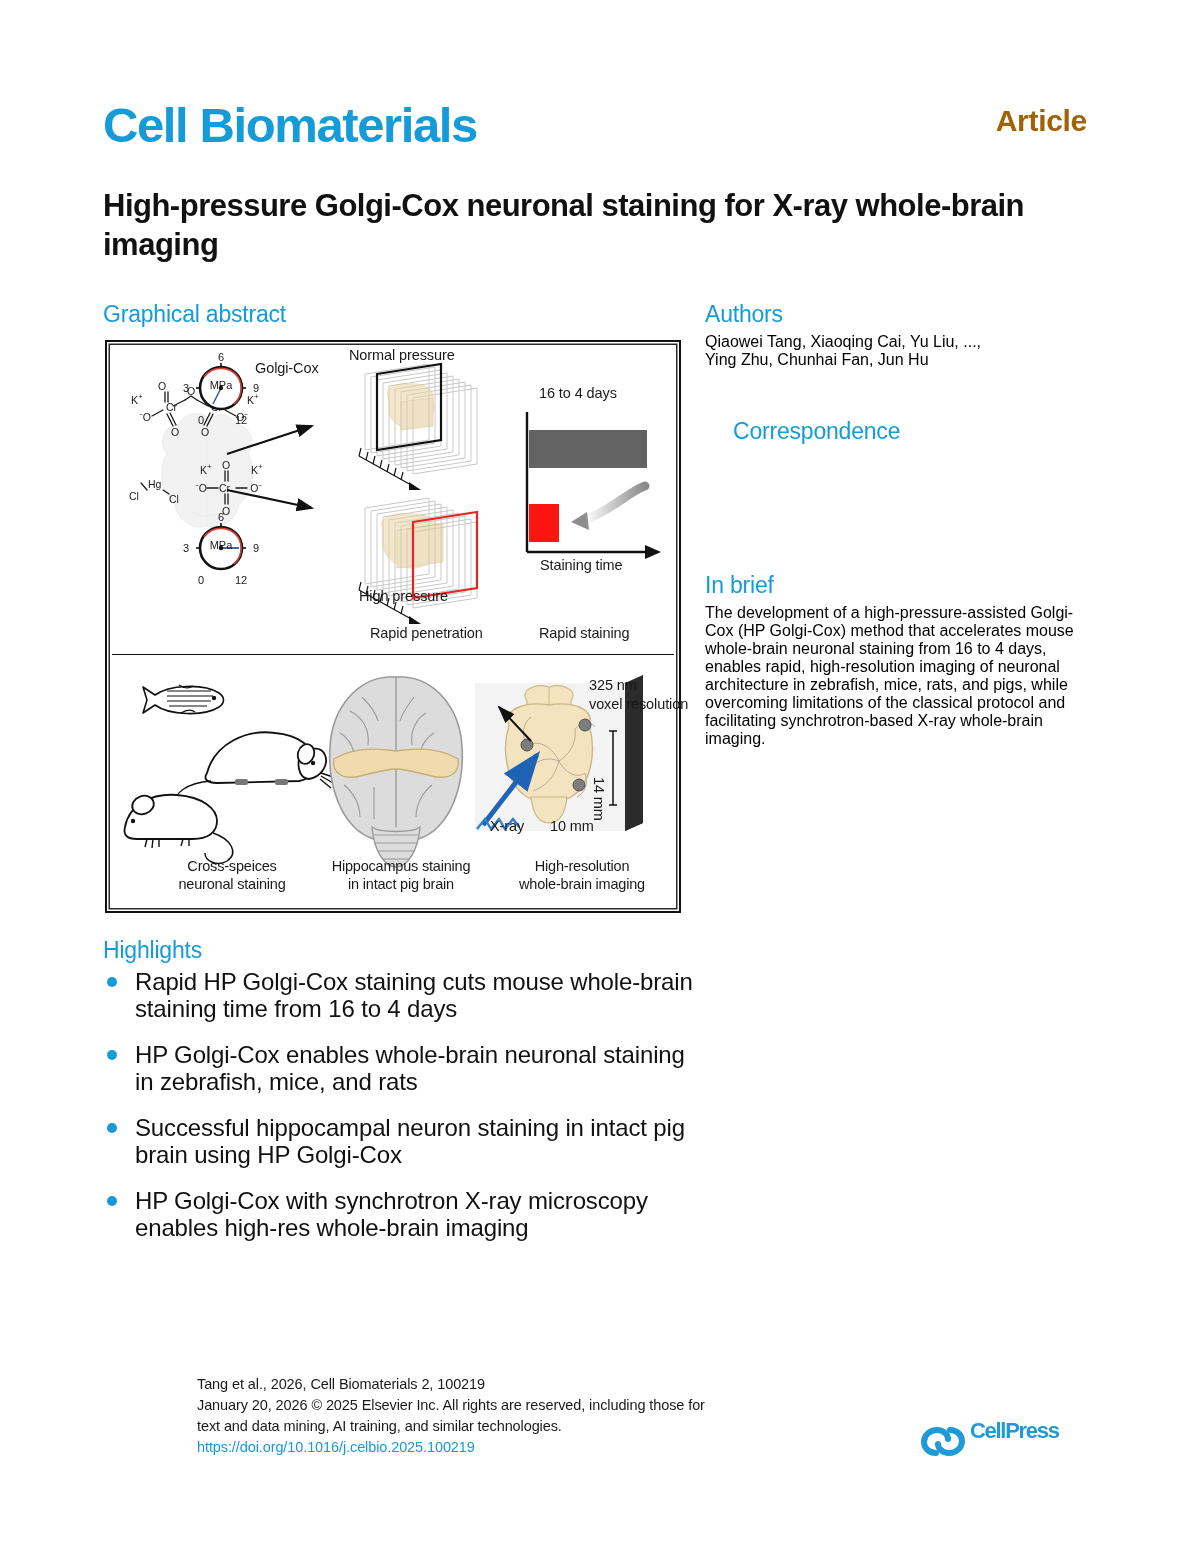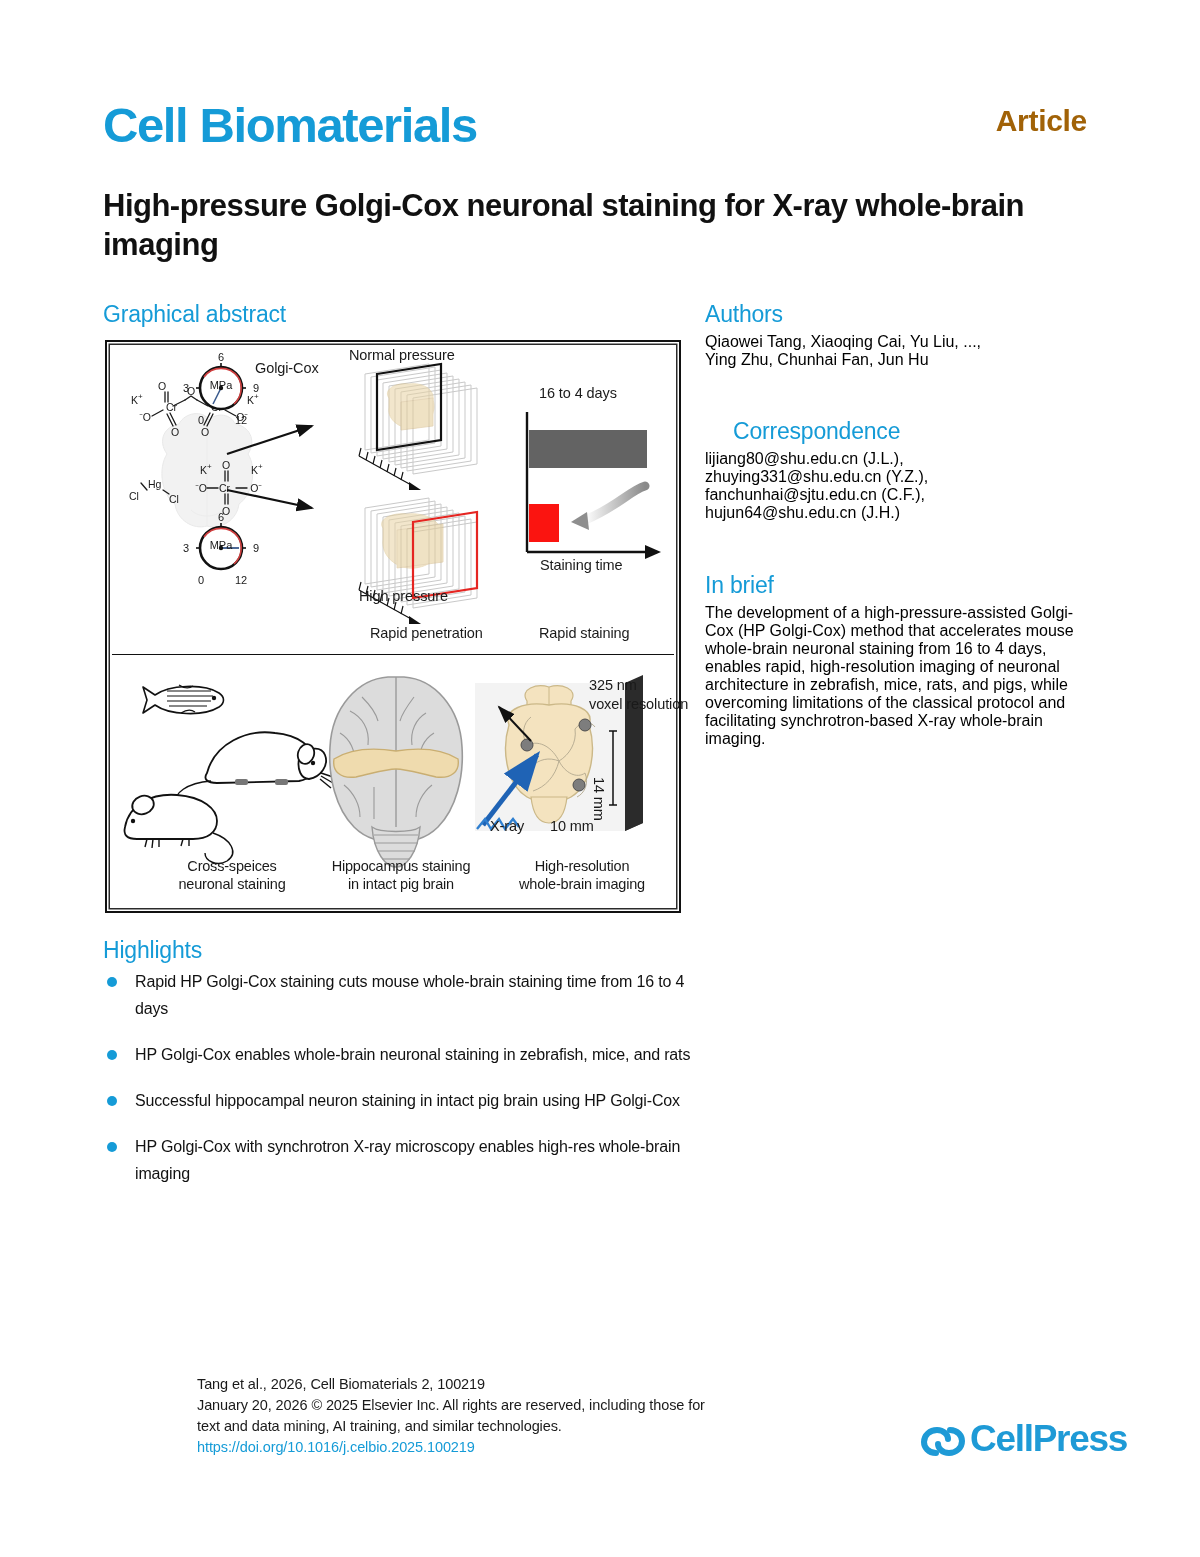--- a/index.html
+++ b/index.html
@@ -129,21 +129,21 @@
   .hl-list {
     position: absolute;
     left: 103px;
     top: 968px;
     width: 600px;
   }
   .hl-item {
     position: relative;
     padding-left: 32px;
     margin-bottom: 19px;
-    font-size: 16px;
+    font-size: 24px;
     line-height: 27px;
     color: #111111;
     letter-spacing: -0.15px;
   }
   .hl-bullet {
     position: absolute;
     left: 4px;
     top: 9px;
     width: 10px;
     height: 10px;
@@ -168,21 +168,21 @@
     position: absolute;
     left: 920px;
     top: 1420px;
     width: 170px;
     height: 42px;
   }
   .cp-word {
     position: absolute;
     left: 50px;
     top: -2px;
-    font-size: 37px;
+    font-size: 22px;
     font-weight: bold;
     color: #1e9ad6;
     letter-spacing: -1.3px;
   }
 </style>
 </head>
 <body>
 
 <div class="page">
 
@@ -576,26 +576,20 @@
     </div>
   </div>
 
   <div class="sec-head" id="authors-heading">Authors</div>
   <div class="body" id="authors-list">
     <div>Qiaowei Tang, Xiaoqing Cai, Yu Liu, ...,</div>
     <div>Ying Zhu, Chunhai Fan, Jun Hu</div>
   </div>
 
   <div class="sec-head" id="corr-heading">Correspondence</div>
-  <div class="body" id="corr-list">
-    <div>lijiang80@shu.edu.cn (J.L.),</div>
-    <div>zhuying331@shu.edu.cn (Y.Z.),</div>
-    <div>fanchunhai@sjtu.edu.cn (C.F.),</div>
-    <div>hujun64@shu.edu.cn (J.H.)</div>
-  </div>
 
   <div class="sec-head" id="brief-heading">In brief</div>
   <div class="body" id="brief-body">The development of a high-pressure-assisted Golgi-Cox (HP Golgi-Cox) method that accelerates mouse whole-brain neuronal staining from 16 to 4 days, enables rapid, high-resolution imaging of neuronal architecture in zebrafish, mice, rats, and pigs, while overcoming limitations of the classical protocol and facilitating synchrotron-based X-ray whole-brain imaging.</div>
 
   <div class="sec-head" id="hl-heading">Highlights</div>
   <div class="hl-list">
     <div class="hl-item">
       <span class="hl-bullet"></span>
       <span>Rapid HP Golgi-Cox staining cuts mouse whole-brain staining time from 16 to 4 days</span>
     </div>

